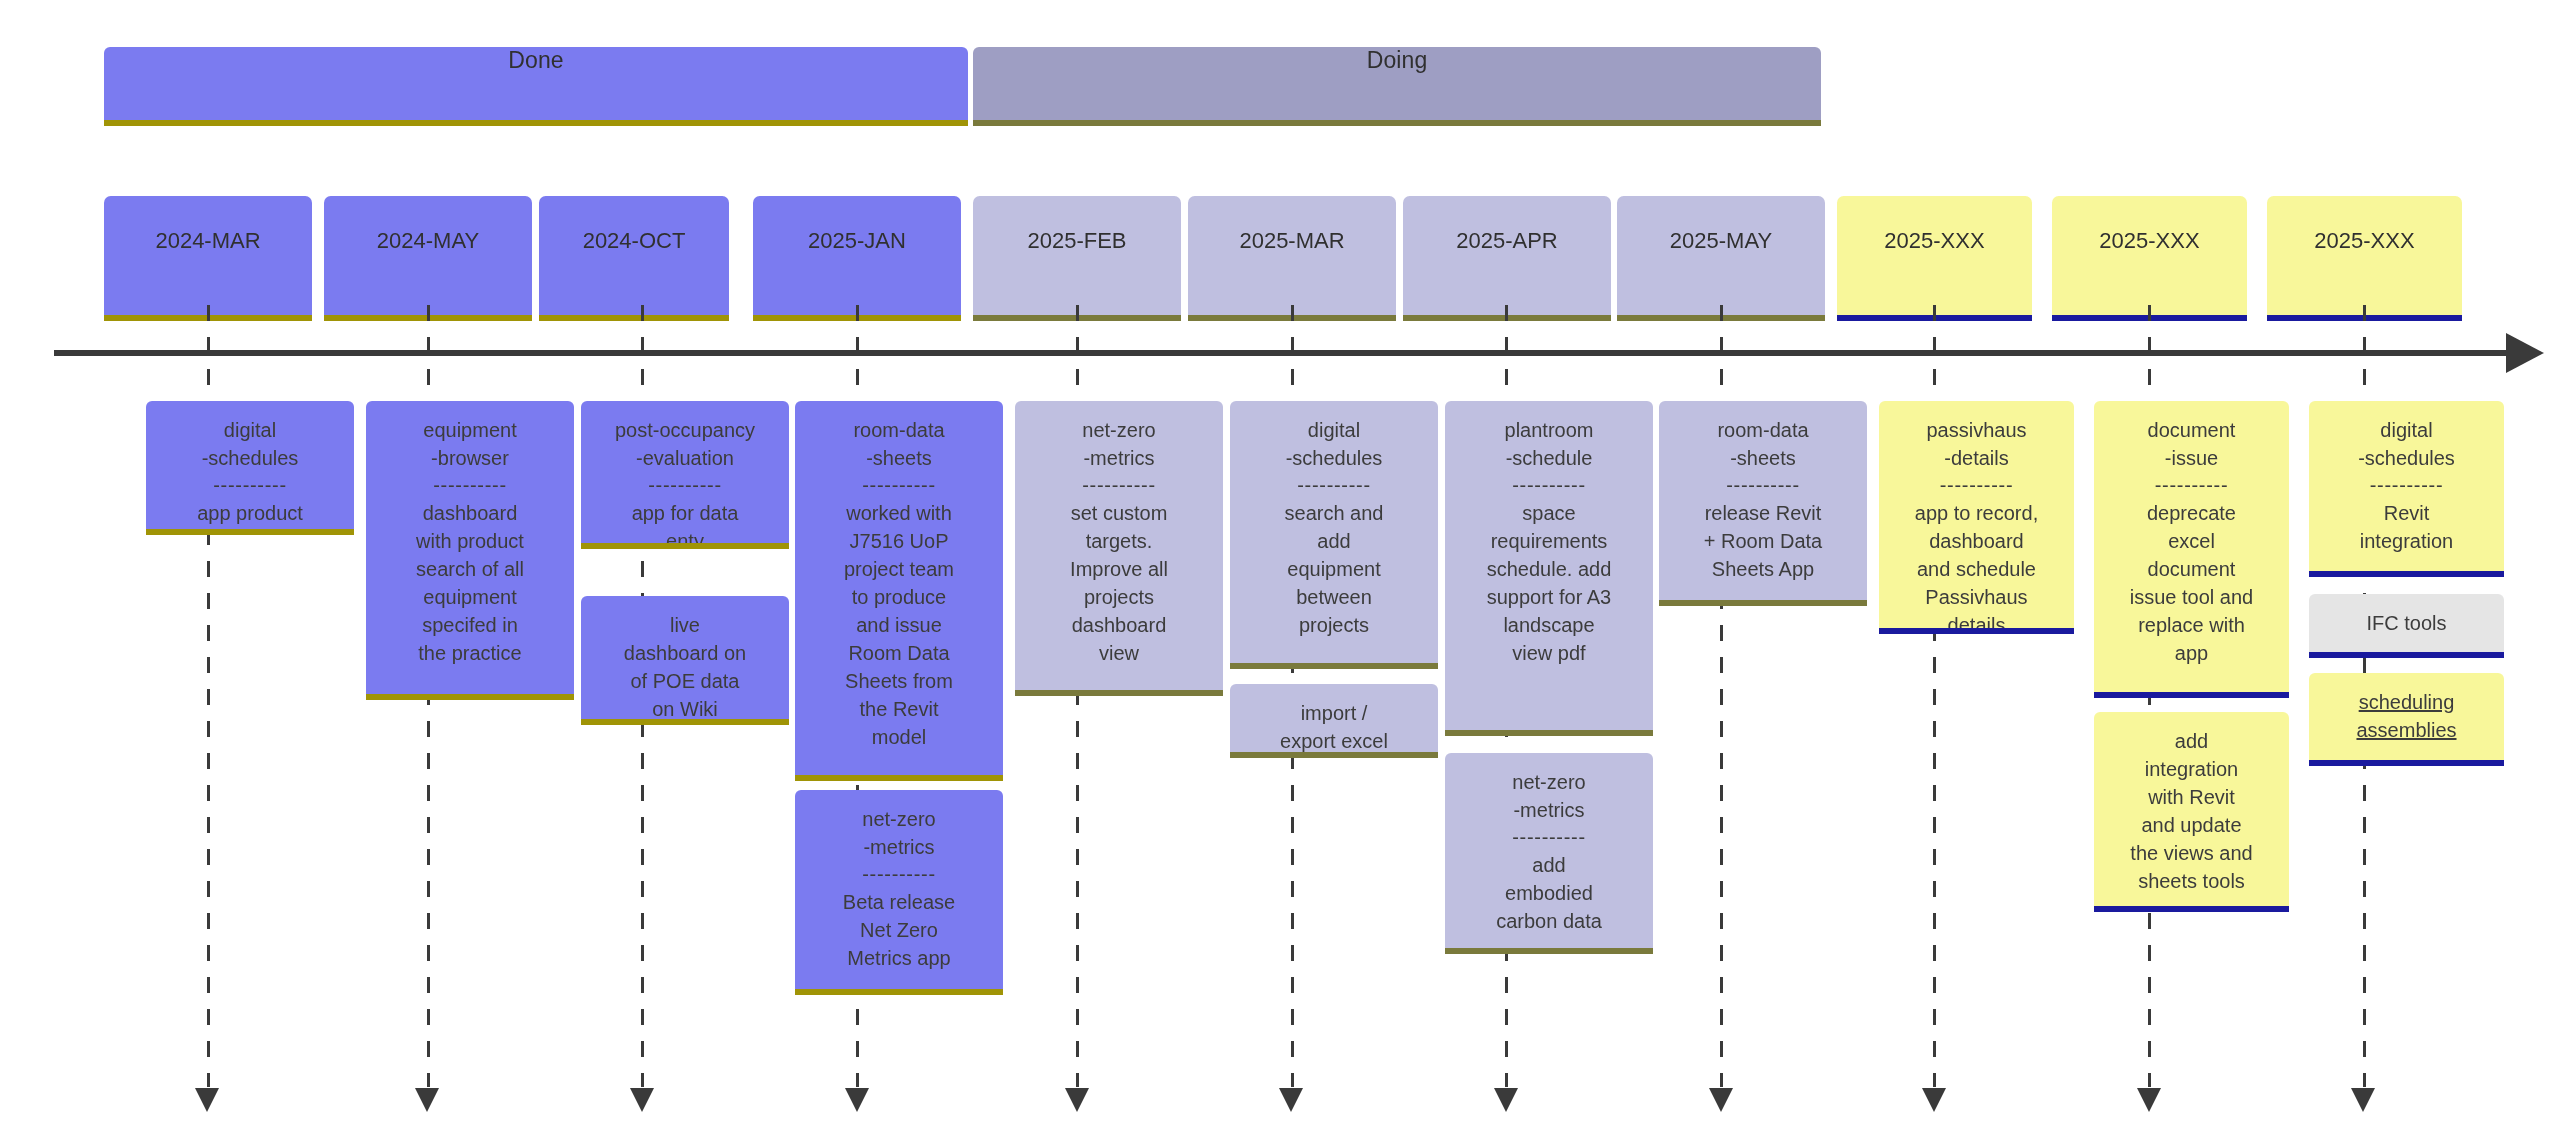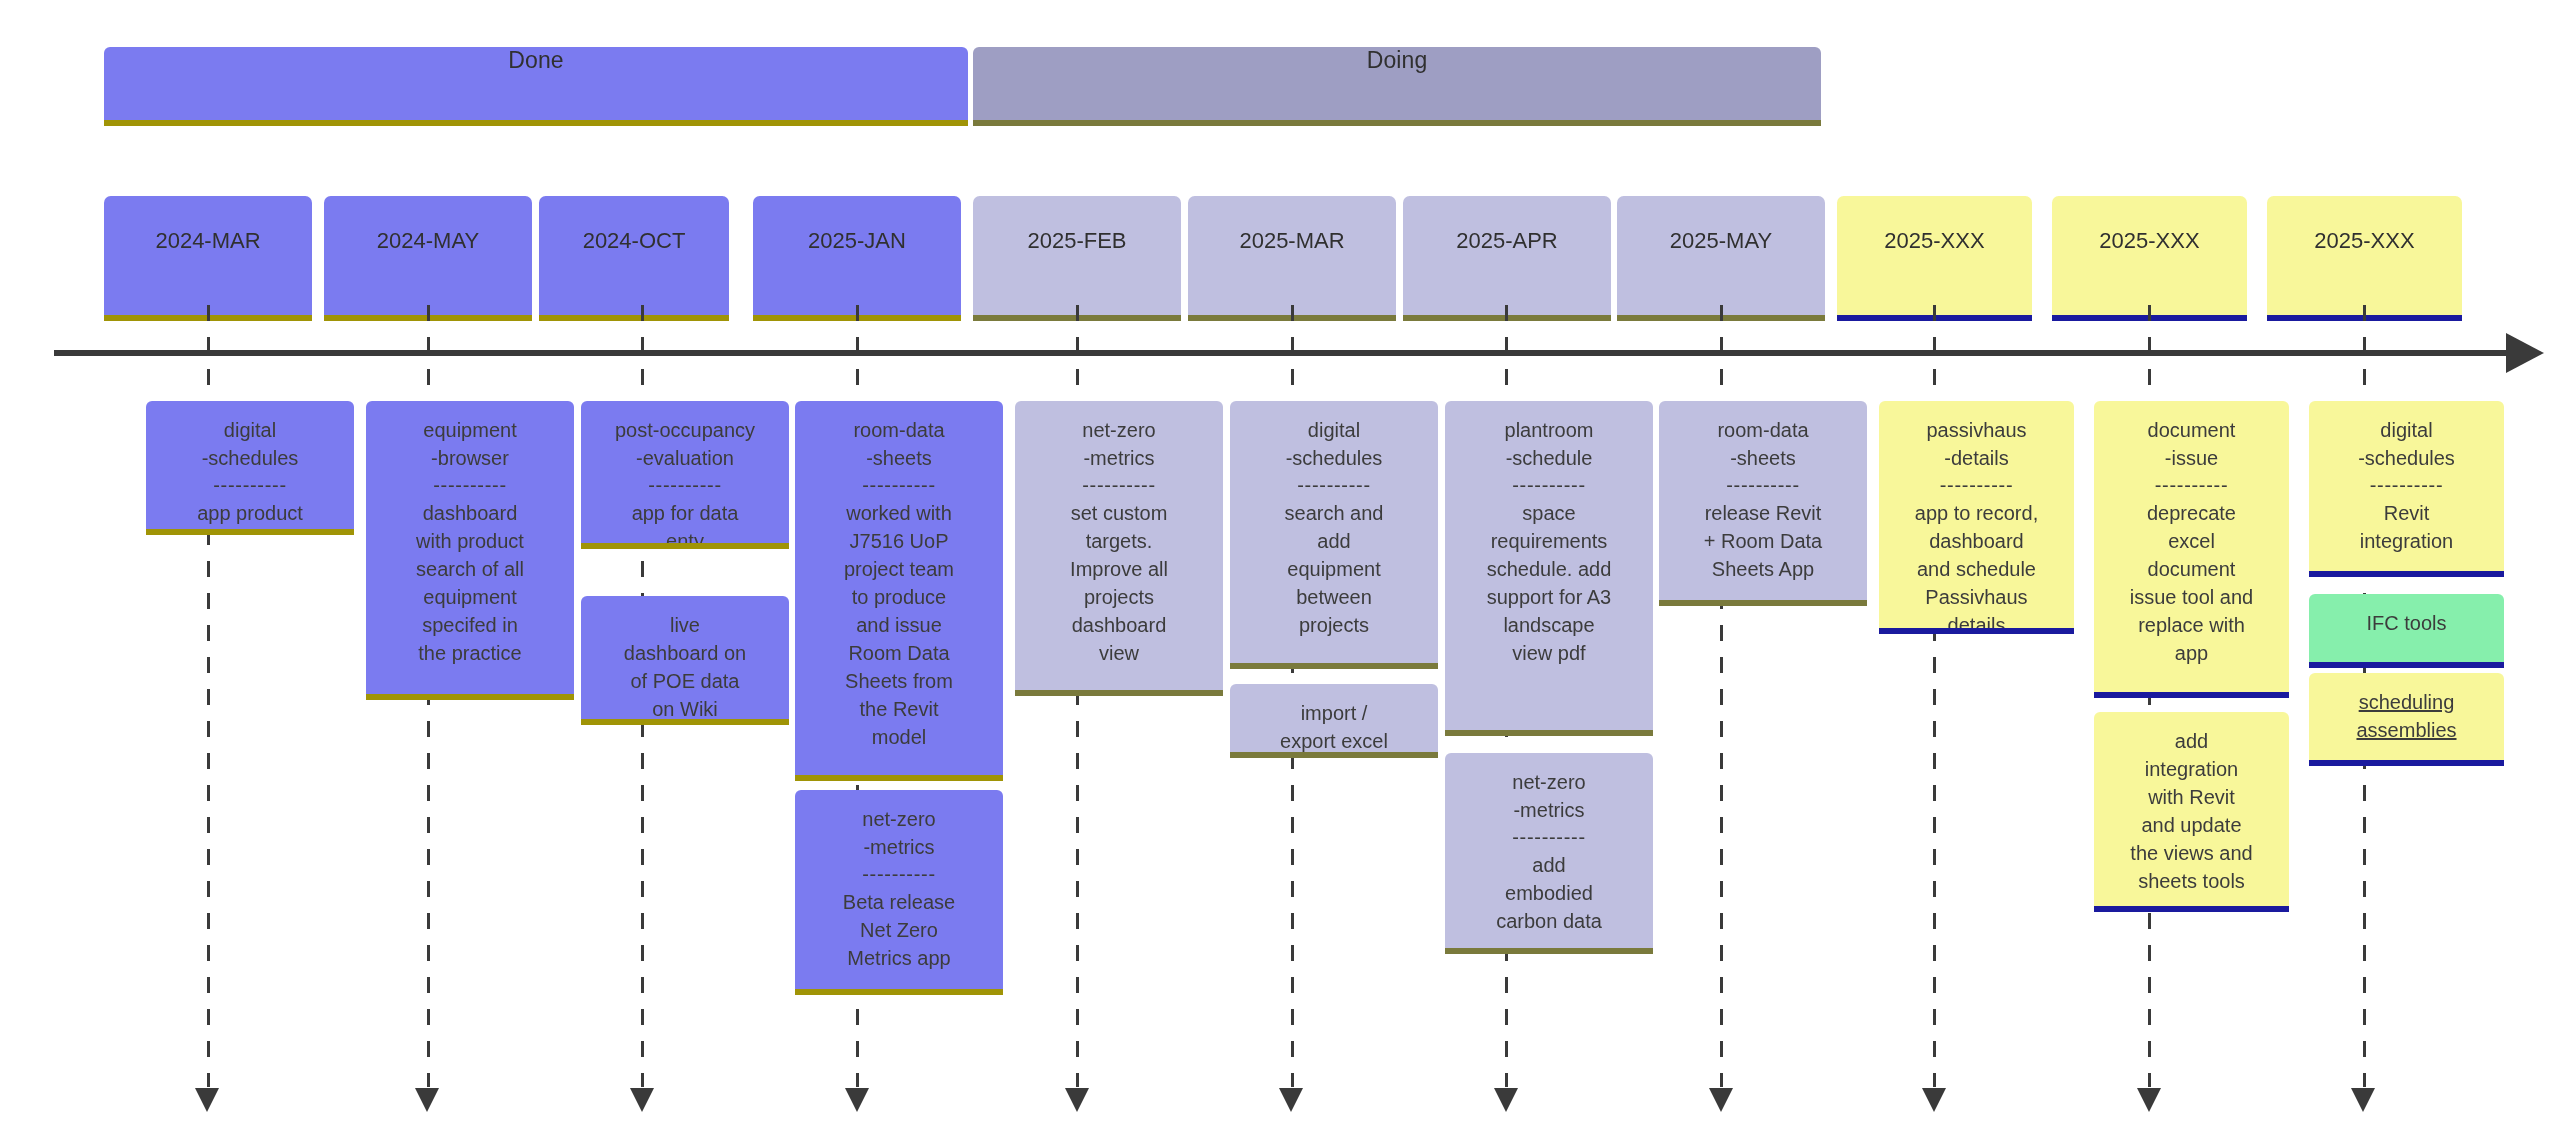--- a/index.html
+++ b/index.html
@@ -330,21 +330,21 @@
 the views and
 sheets tools</div>
       </div>
       <div class="card" style="left: 2267px; top: 401px; width: 195px; height: 176px; background: rgb(248, 247, 154); border-bottom: 6px solid rgb(26, 26, 158);">
         <div class="card-title">digital
 -schedules</div>
         <div class="card-sep">----------</div>
         <div class="card-body">Revit
 integration</div>
       </div>
-      <div class="card" style="left: 2267px; top: 594px; width: 195px; height: 74px; background: #86efac; border-bottom: 6px solid rgb(26, 26, 158);">
+      <div class="card" style="left: 2267px; top: 594px; width: 195px; height: 64px; background: #e5e5e5; border-bottom: 6px solid rgb(26, 26, 158);">
         <div class="card-body">IFC tools</div>
       </div>
       <div class="card" style="left: 2267px; top: 673px; width: 195px; height: 93px; background: rgb(248, 247, 154); border-bottom: 6px solid rgb(26, 26, 158); text-decoration: underline;">
         <div class="card-body">scheduling
 assemblies</div>
       </div>
     </div>
 
 </div>
 

